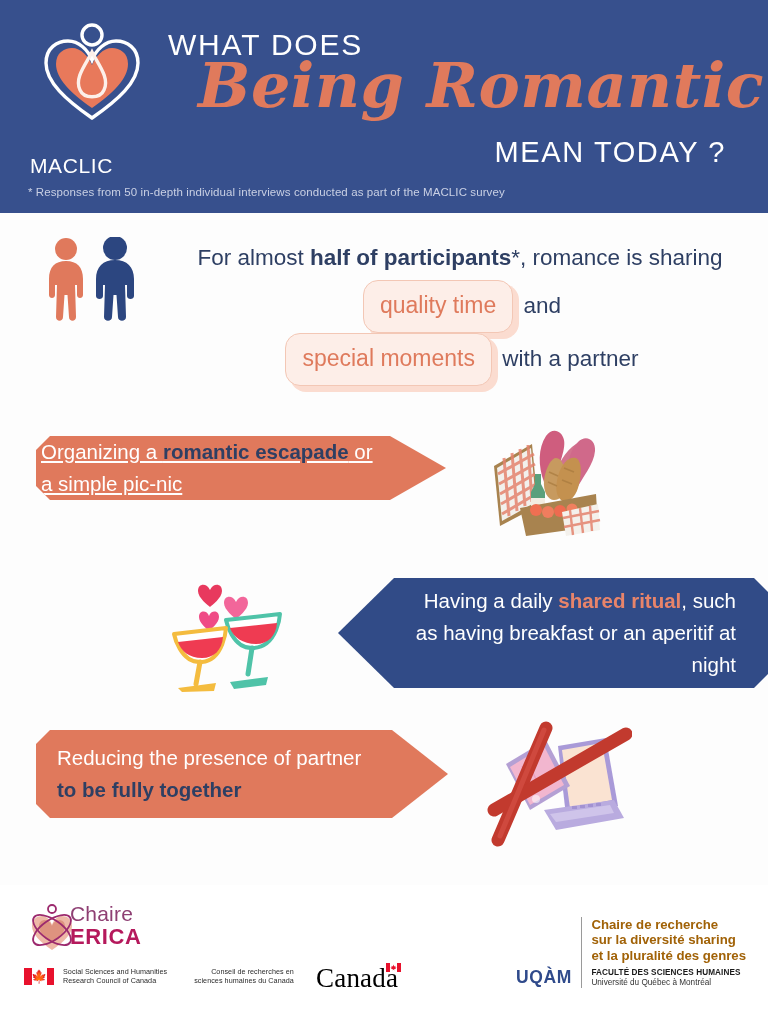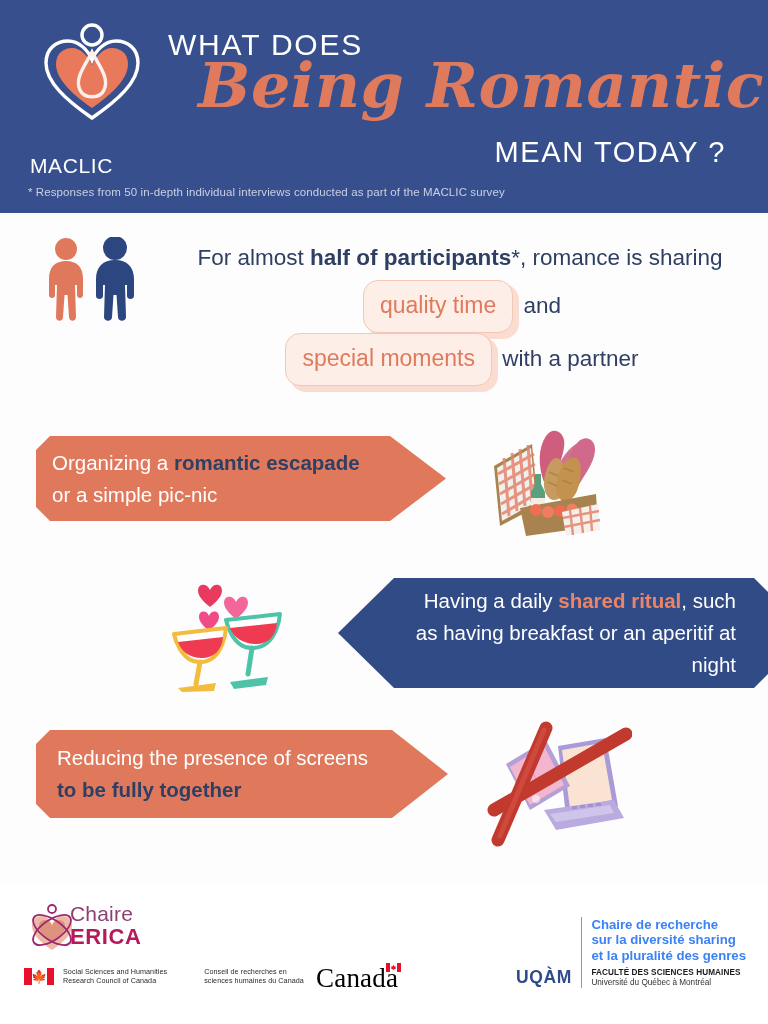--- a/index.html
+++ b/index.html
@@ -156,21 +156,21 @@
   }
   .banner-text {
     font-size: 20.5px;
     line-height: 32px;
     font-weight: 400;
   }
   .hl-navy { color: #2e3f63; font-weight: 700; }
   .hl-orange { color: #e8846a; font-weight: 700; }
 
   
-  .b1 { left: 36px; top: 436px; width: 410px; height: 85px; padding-left: 16px; padding-right: 64px; }
+  .b1 { left: 36px; top: 436px; width: 410px; height: 64px; padding-left: 5px; padding-right: 64px; text-decoration: underline; }
   
   .b2 { left: 338px; top: 578px; width: 430px; height: 110px; padding-right: 32px; padding-left: 66px; text-align: right; }
   
   .b3 { left: 36px; top: 730px; width: 412px; height: 88px; padding-left: 21px; padding-right: 64px; }
 
   .art { position: absolute; }
   .art-basket  { left: 486px; top: 414px; width: 122px; height: 126px; }
   .art-glasses { left: 164px; top: 572px; width: 124px; height: 120px; }
   .art-screens { left: 484px; top: 714px; width: 148px; height: 136px; }
 
@@ -181,34 +181,34 @@
   .erica-text { position: absolute; left: 70px; top: 18px; }
   .erica-chaire { color: #8e3f73; font-size: 21px; font-weight: 400; line-height: 22px; letter-spacing: 0.2px; }
   .erica-name { color: #b5195c; font-size: 22px; font-weight: 700; line-height: 24px; letter-spacing: 0.6px; }
 
   .sshrc { position: absolute; left: 24px; top: 82px; display: flex; align-items: center; gap: 9px; }
   .ca-flag { width: 30px; height: 17px; position: relative; background: #ffffff; flex: 0 0 auto; }
   .ca-flag .bar { position: absolute; top: 0; bottom: 0; width: 7.5px; background: #e8112d; }
   .ca-flag .bar.l { left: 0; } .ca-flag .bar.r { right: 0; }
   .ca-flag .leaf { position: absolute; left: 50%; top: 50%; transform: translate(-50%,-50%); color: #e8112d; font-size: 13px; line-height: 13px; }
   .sshrc-col { font-size: 7.2px; line-height: 9.4px; color: #2a2a2a; letter-spacing: 0.05px; }
-  .sshrc-col.fr { margin-left: 28px; }
+  .sshrc-col.fr { margin-left: 18px; text-align: right; }
 
   .canada-word {
     position: absolute; left: 316px; top: 78px;
     font-family: "Liberation Serif", serif;
     font-size: 27px; color: #000000; letter-spacing: 0.2px; font-weight: 400;
   }
   .canada-flag { position: absolute; left: 386px; top: 78px; width: 15px; height: 9px; }
 
   .uqam { position: absolute; left: 516px; top: 32px; display: flex; align-items: flex-end; }
   .uqam-word { color: #2f4a8b; font-size: 17.5px; font-weight: 700; letter-spacing: 0.6px; padding-right: 9px; padding-top: 1px; }
   .uqam-div { width: 1.5px; background: #9a9a9a; align-self: stretch; margin-right: 9px; }
   .uqam-lines { }
-  .uqam-title { color: #3b82f6; font-size: 13.2px; font-weight: 700; line-height: 15.4px; }
+  .uqam-title { color: #a16207; font-size: 13.2px; font-weight: 700; line-height: 15.4px; }
   .uqam-fac { color: #1a1a1a; font-size: 8.2px; font-weight: 700; line-height: 11px; margin-top: 4px; letter-spacing: 0.1px; }
   .uqam-uni { color: #333333; font-size: 8.2px; font-weight: 400; line-height: 10px; }
 </style>
 </head>
 <body>
 
 <div class="poster">
 
   <div class="header">
 
@@ -318,21 +318,21 @@
     <g>
       <path d="M10 62 L 62 56 C 62 56, 60 88, 38 90 C 16 92, 10 62, 10 62 Z" fill="#ffffff" stroke="#f4bc3f" stroke-width="4" stroke-linejoin="round"></path>
       <path d="M14 70 L 59 65 C 58 78, 50 86, 38 86 C 25 86, 17 79, 14 70 Z" fill="#ef3b52"></path>
       <path d="M36 90 L 32 112" stroke="#f4bc3f" stroke-width="5" stroke-linecap="round"></path>
       <path d="M14 116 L 52 111 L 50 119 L 18 120 Z" fill="#f4bc3f"></path>
     </g>
   </svg>
 
   <div class="arrow-right b3">
     <div class="banner-text">
-      <span>Reducing the presence of screens </span><span class="hl-navy">to be fully together</span><span></span>
+      <span>Reducing the presence of partner </span><span class="hl-navy">to be fully together</span><span></span>
     </div>
   </div>
 
   <svg class="art art-screens" viewBox="0 0 148 136">
     <g>
       <path d="M74 32 L 122 24 L 134 92 L 82 102 Z" fill="#a99ad8"></path>
       <path d="M78 36 L 118 29 L 128 86 L 86 94 Z" fill="#fae3d2"></path>
       <path d="M60 96 L 130 86 L 140 104 L 72 116 Z" fill="#b9abdf"></path>
       <path d="M66 100 L 126 91 L 130 99 L 72 108 Z" fill="#cfc4ea"></path>
       <g fill="#9d8dd0" opacity="0.8">

